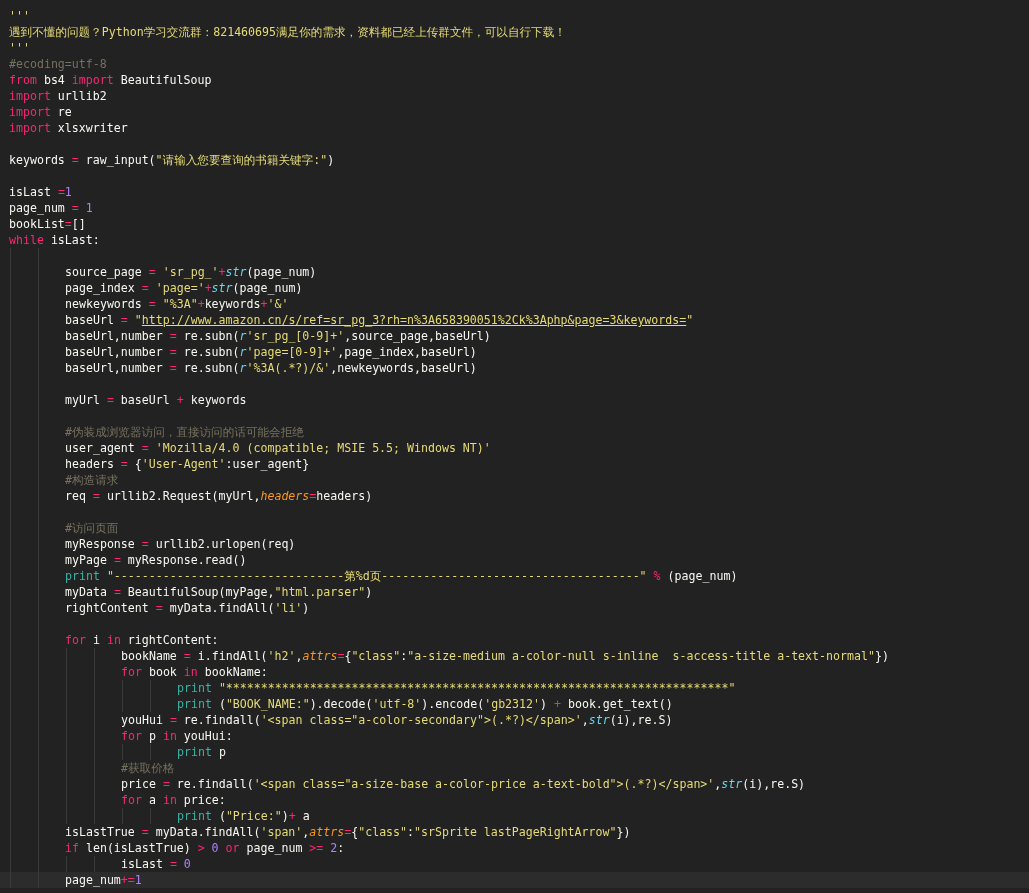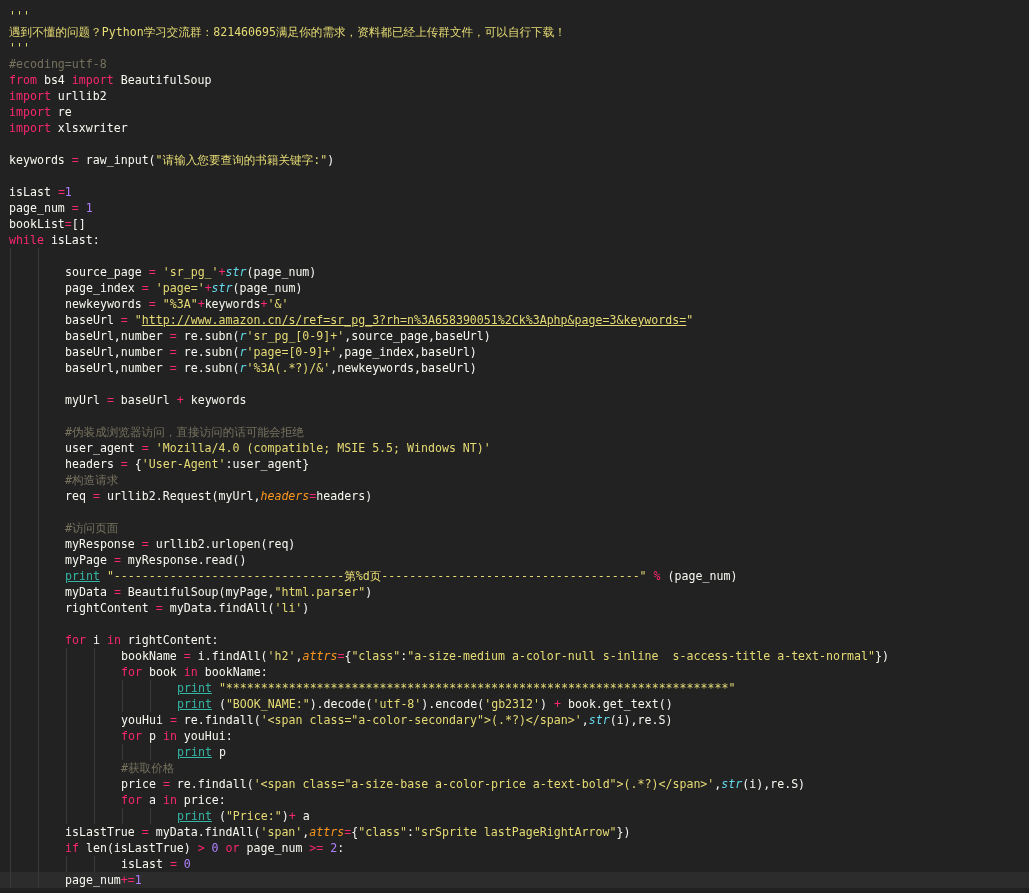--- a/index.html
+++ b/index.html
@@ -23,18 +23,18 @@
     font-style:normal;
   }
   .tk-w{color:var(--pal-default_text,#f8f8f2);}
   .tk-k{color:var(--pal-keyword,#f92672);}
   .tk-s{color:var(--pal-string,#e6db74);}
   .tk-u{color:var(--pal-string,#e6db74);text-decoration:underline;}
   .tk-c{color:var(--pal-comment,#75715e);}
   .tk-n{color:var(--pal-number,#ae81ff);}
   .tk-b{color:var(--pal-builtin,#66d9ef);font-style:italic;}
   .tk-p{color:var(--pal-parameter,#fd971f);font-style:italic;}
-  .tk-t{color:var(--pal-print_keyword,#36b5a5);text-decoration:underline;}
+  .tk-t{color:var(--pal-print_keyword,#36b5a5);}
 </style>
 </head>
 <body>
 
 <div class="editor"><div class="line"><span style="padding-left: 0px;"><span class="tk-s">'''</span></span></div><div class="line"><span style="padding-left: 0px;"><span class="tk-s">遇到不懂的问题？Python学习交流群：821460695满足你的需求，资料都已经上传群文件，可以自行下载！</span></span></div><div class="line"><span style="padding-left: 0px;"><span class="tk-s">'''</span></span></div><div class="line"><span style="padding-left: 0px;"><span class="tk-c">#ecoding=utf-8</span></span></div><div class="line"><span style="padding-left: 0px;"><span class="tk-k">from</span><span class="tk-w"> bs4 </span><span class="tk-k">import</span><span class="tk-w"> BeautifulSoup</span></span></div><div class="line"><span style="padding-left: 0px;"><span class="tk-k">import</span><span class="tk-w"> urllib2</span></span></div><div class="line"><span style="padding-left: 0px;"><span class="tk-k">import</span><span class="tk-w"> re</span></span></div><div class="line"><span style="padding-left: 0px;"><span class="tk-k">import</span><span class="tk-w"> xlsxwriter</span></span></div><div class="line"><span style="padding-left: 0px;"></span></div><div class="line"><span style="padding-left: 0px;"><span class="tk-w">keywords </span><span class="tk-k">=</span><span class="tk-w"> raw_input(</span><span class="tk-s">"请输入您要查询的书籍关键字:"</span><span class="tk-w">)</span></span></div><div class="line"><span style="padding-left: 0px;"></span></div><div class="line"><span style="padding-left: 0px;"><span class="tk-w">isLast </span><span class="tk-k">=</span><span class="tk-n">1</span></span></div><div class="line"><span style="padding-left: 0px;"><span class="tk-w">page_num </span><span class="tk-k">=</span><span class="tk-w"> </span><span class="tk-n">1</span></span></div><div class="line"><span style="padding-left: 0px;"><span class="tk-w">bookList</span><span class="tk-k">=</span><span class="tk-w">[]</span></span></div><div class="line"><span style="padding-left: 0px;"><span class="tk-k">while</span><span class="tk-w"> isLast:</span></span></div><div class="line"><i class="guide" style="left: 10px;"></i><i class="guide" style="left: 38px;"></i><span style="padding-left: 0px;"></span></div><div class="line"><i class="guide" style="left: 10px;"></i><i class="guide" style="left: 38px;"></i><span style="padding-left: 56px;"><span class="tk-w">source_page </span><span class="tk-k">=</span><span class="tk-w"> </span><span class="tk-s">'sr_pg_'</span><span class="tk-k">+</span><span class="tk-b">str</span><span class="tk-w">(page_num)</span></span></div><div class="line"><i class="guide" style="left: 10px;"></i><i class="guide" style="left: 38px;"></i><span style="padding-left: 56px;"><span class="tk-w">page_index </span><span class="tk-k">=</span><span class="tk-w"> </span><span class="tk-s">'page='</span><span class="tk-k">+</span><span class="tk-b">str</span><span class="tk-w">(page_num)</span></span></div><div class="line"><i class="guide" style="left: 10px;"></i><i class="guide" style="left: 38px;"></i><span style="padding-left: 56px;"><span class="tk-w">newkeywords </span><span class="tk-k">=</span><span class="tk-w"> </span><span class="tk-s">"%3A"</span><span class="tk-k">+</span><span class="tk-w">keywords</span><span class="tk-k">+</span><span class="tk-s">'&amp;'</span></span></div><div class="line"><i class="guide" style="left: 10px;"></i><i class="guide" style="left: 38px;"></i><span style="padding-left: 56px;"><span class="tk-w">baseUrl </span><span class="tk-k">=</span><span class="tk-w"> </span><span class="tk-s">"</span><span class="tk-u">http://www.amazon.cn/s/ref=sr_pg_3?rh=n%3A658390051%2Ck%3Aphp&amp;page=3&amp;keywords=</span><span class="tk-s">"</span></span></div><div class="line"><i class="guide" style="left: 10px;"></i><i class="guide" style="left: 38px;"></i><span style="padding-left: 56px;"><span class="tk-w">baseUrl,number </span><span class="tk-k">=</span><span class="tk-w"> re.subn(</span><span class="tk-b">r</span><span class="tk-s">'sr_pg_[0-9]+'</span><span class="tk-w">,source_page,baseUrl)</span></span></div><div class="line"><i class="guide" style="left: 10px;"></i><i class="guide" style="left: 38px;"></i><span style="padding-left: 56px;"><span class="tk-w">baseUrl,number </span><span class="tk-k">=</span><span class="tk-w"> re.subn(</span><span class="tk-b">r</span><span class="tk-s">'page=[0-9]+'</span><span class="tk-w">,page_index,baseUrl)</span></span></div><div class="line"><i class="guide" style="left: 10px;"></i><i class="guide" style="left: 38px;"></i><span style="padding-left: 56px;"><span class="tk-w">baseUrl,number </span><span class="tk-k">=</span><span class="tk-w"> re.subn(</span><span class="tk-b">r</span><span class="tk-s">'%3A(.*?)/&amp;'</span><span class="tk-w">,newkeywords,baseUrl)</span></span></div><div class="line"><i class="guide" style="left: 10px;"></i><i class="guide" style="left: 38px;"></i><span style="padding-left: 0px;"></span></div><div class="line"><i class="guide" style="left: 10px;"></i><i class="guide" style="left: 38px;"></i><span style="padding-left: 56px;"><span class="tk-w">myUrl </span><span class="tk-k">=</span><span class="tk-w"> baseUrl </span><span class="tk-k">+</span><span class="tk-w"> keywords</span></span></div><div class="line"><i class="guide" style="left: 10px;"></i><i class="guide" style="left: 38px;"></i><span style="padding-left: 0px;"></span></div><div class="line"><i class="guide" style="left: 10px;"></i><i class="guide" style="left: 38px;"></i><span style="padding-left: 56px;"><span class="tk-c">#伪装成浏览器访问，直接访问的话可能会拒绝</span></span></div><div class="line"><i class="guide" style="left: 10px;"></i><i class="guide" style="left: 38px;"></i><span style="padding-left: 56px;"><span class="tk-w">user_agent </span><span class="tk-k">=</span><span class="tk-w"> </span><span class="tk-s">'Mozilla/4.0 (compatible; MSIE 5.5; Windows NT)'</span></span></div><div class="line"><i class="guide" style="left: 10px;"></i><i class="guide" style="left: 38px;"></i><span style="padding-left: 56px;"><span class="tk-w">headers </span><span class="tk-k">=</span><span class="tk-w"> {</span><span class="tk-s">'User-Agent'</span><span class="tk-w">:user_agent}</span></span></div><div class="line"><i class="guide" style="left: 10px;"></i><i class="guide" style="left: 38px;"></i><span style="padding-left: 56px;"><span class="tk-c">#构造请求</span></span></div><div class="line"><i class="guide" style="left: 10px;"></i><i class="guide" style="left: 38px;"></i><span style="padding-left: 56px;"><span class="tk-w">req </span><span class="tk-k">=</span><span class="tk-w"> urllib2.Request(myUrl,</span><span class="tk-p">headers</span><span class="tk-k">=</span><span class="tk-w">headers)</span></span></div><div class="line"><i class="guide" style="left: 10px;"></i><i class="guide" style="left: 38px;"></i><span style="padding-left: 0px;"></span></div><div class="line"><i class="guide" style="left: 10px;"></i><i class="guide" style="left: 38px;"></i><span style="padding-left: 56px;"><span class="tk-c">#访问页面</span></span></div><div class="line"><i class="guide" style="left: 10px;"></i><i class="guide" style="left: 38px;"></i><span style="padding-left: 56px;"><span class="tk-w">myResponse </span><span class="tk-k">=</span><span class="tk-w"> urllib2.urlopen(req)</span></span></div><div class="line"><i class="guide" style="left: 10px;"></i><i class="guide" style="left: 38px;"></i><span style="padding-left: 56px;"><span class="tk-w">myPage </span><span class="tk-k">=</span><span class="tk-w"> myResponse.read()</span></span></div><div class="line"><i class="guide" style="left: 10px;"></i><i class="guide" style="left: 38px;"></i><span style="padding-left: 56px;"><span class="tk-t">print</span><span class="tk-w"> </span><span class="tk-s">"---------------------------------第%d页-------------------------------------"</span><span class="tk-w"> </span><span class="tk-k">%</span><span class="tk-w"> (page_num)</span></span></div><div class="line"><i class="guide" style="left: 10px;"></i><i class="guide" style="left: 38px;"></i><span style="padding-left: 56px;"><span class="tk-w">myData </span><span class="tk-k">=</span><span class="tk-w"> BeautifulSoup(myPage,</span><span class="tk-s">"html.parser"</span><span class="tk-w">)</span></span></div><div class="line"><i class="guide" style="left: 10px;"></i><i class="guide" style="left: 38px;"></i><span style="padding-left: 56px;"><span class="tk-w">rightContent </span><span class="tk-k">=</span><span class="tk-w"> myData.findAll(</span><span class="tk-s">'li'</span><span class="tk-w">)</span></span></div><div class="line"><i class="guide" style="left: 10px;"></i><i class="guide" style="left: 38px;"></i><span style="padding-left: 0px;"></span></div><div class="line"><i class="guide" style="left: 10px;"></i><i class="guide" style="left: 38px;"></i><span style="padding-left: 56px;"><span class="tk-k">for</span><span class="tk-w"> i </span><span class="tk-k">in</span><span class="tk-w"> rightContent:</span></span></div><div class="line"><i class="guide" style="left: 10px;"></i><i class="guide" style="left: 38px;"></i><i class="guide" style="left: 66px;"></i><i class="guide" style="left: 94px;"></i><span style="padding-left: 112px;"><span class="tk-w">bookName </span><span class="tk-k">=</span><span class="tk-w"> i.findAll(</span><span class="tk-s">'h2'</span><span class="tk-w">,</span><span class="tk-p">attrs</span><span class="tk-k">=</span><span class="tk-w">{</span><span class="tk-s">"class"</span><span class="tk-w">:</span><span class="tk-s">"a-size-medium a-color-null s-inline  s-access-title a-text-normal"</span><span class="tk-w">})</span></span></div><div class="line"><i class="guide" style="left: 10px;"></i><i class="guide" style="left: 38px;"></i><i class="guide" style="left: 66px;"></i><i class="guide" style="left: 94px;"></i><span style="padding-left: 112px;"><span class="tk-k">for</span><span class="tk-w"> book </span><span class="tk-k">in</span><span class="tk-w"> bookName:</span></span></div><div class="line"><i class="guide" style="left: 10px;"></i><i class="guide" style="left: 38px;"></i><i class="guide" style="left: 66px;"></i><i class="guide" style="left: 94px;"></i><i class="guide" style="left: 122px;"></i><i class="guide" style="left: 150px;"></i><span style="padding-left: 168px;"><span class="tk-t">print</span><span class="tk-w"> </span><span class="tk-s">"************************************************************************"</span></span></div><div class="line"><i class="guide" style="left: 10px;"></i><i class="guide" style="left: 38px;"></i><i class="guide" style="left: 66px;"></i><i class="guide" style="left: 94px;"></i><i class="guide" style="left: 122px;"></i><i class="guide" style="left: 150px;"></i><span style="padding-left: 168px;"><span class="tk-t">print</span><span class="tk-w"> (</span><span class="tk-s">"BOOK_NAME:"</span><span class="tk-w">).decode(</span><span class="tk-s">'utf-8'</span><span class="tk-w">).encode(</span><span class="tk-s">'gb2312'</span><span class="tk-w">) </span><span class="tk-k">+</span><span class="tk-w"> book.get_text()</span></span></div><div class="line"><i class="guide" style="left: 10px;"></i><i class="guide" style="left: 38px;"></i><i class="guide" style="left: 66px;"></i><i class="guide" style="left: 94px;"></i><span style="padding-left: 112px;"><span class="tk-w">youHui </span><span class="tk-k">=</span><span class="tk-w"> re.findall(</span><span class="tk-s">'&lt;span class="a-color-secondary"&gt;(.*?)&lt;/span&gt;'</span><span class="tk-w">,</span><span class="tk-b">str</span><span class="tk-w">(i),re.S)</span></span></div><div class="line"><i class="guide" style="left: 10px;"></i><i class="guide" style="left: 38px;"></i><i class="guide" style="left: 66px;"></i><i class="guide" style="left: 94px;"></i><span style="padding-left: 112px;"><span class="tk-k">for</span><span class="tk-w"> p </span><span class="tk-k">in</span><span class="tk-w"> youHui:</span></span></div><div class="line"><i class="guide" style="left: 10px;"></i><i class="guide" style="left: 38px;"></i><i class="guide" style="left: 66px;"></i><i class="guide" style="left: 94px;"></i><i class="guide" style="left: 122px;"></i><i class="guide" style="left: 150px;"></i><span style="padding-left: 168px;"><span class="tk-t">print</span><span class="tk-w"> p</span></span></div><div class="line"><i class="guide" style="left: 10px;"></i><i class="guide" style="left: 38px;"></i><i class="guide" style="left: 66px;"></i><i class="guide" style="left: 94px;"></i><span style="padding-left: 112px;"><span class="tk-c">#获取价格</span></span></div><div class="line"><i class="guide" style="left: 10px;"></i><i class="guide" style="left: 38px;"></i><i class="guide" style="left: 66px;"></i><i class="guide" style="left: 94px;"></i><span style="padding-left: 112px;"><span class="tk-w">price </span><span class="tk-k">=</span><span class="tk-w"> re.findall(</span><span class="tk-s">'&lt;span class="a-size-base a-color-price a-text-bold"&gt;(.*?)&lt;/span&gt;'</span><span class="tk-w">,</span><span class="tk-b">str</span><span class="tk-w">(i),re.S)</span></span></div><div class="line"><i class="guide" style="left: 10px;"></i><i class="guide" style="left: 38px;"></i><i class="guide" style="left: 66px;"></i><i class="guide" style="left: 94px;"></i><span style="padding-left: 112px;"><span class="tk-k">for</span><span class="tk-w"> a </span><span class="tk-k">in</span><span class="tk-w"> price:</span></span></div><div class="line"><i class="guide" style="left: 10px;"></i><i class="guide" style="left: 38px;"></i><i class="guide" style="left: 66px;"></i><i class="guide" style="left: 94px;"></i><i class="guide" style="left: 122px;"></i><i class="guide" style="left: 150px;"></i><span style="padding-left: 168px;"><span class="tk-t">print</span><span class="tk-w"> (</span><span class="tk-s">"Price:"</span><span class="tk-w">)</span><span class="tk-k">+</span><span class="tk-w"> a</span></span></div><div class="line"><i class="guide" style="left: 10px;"></i><i class="guide" style="left: 38px;"></i><span style="padding-left: 56px;"><span class="tk-w">isLastTrue </span><span class="tk-k">=</span><span class="tk-w"> myData.findAll(</span><span class="tk-s">'span'</span><span class="tk-w">,</span><span class="tk-p">attrs</span><span class="tk-k">=</span><span class="tk-w">{</span><span class="tk-s">"class"</span><span class="tk-w">:</span><span class="tk-s">"srSprite lastPageRightArrow"</span><span class="tk-w">})</span></span></div><div class="line"><i class="guide" style="left: 10px;"></i><i class="guide" style="left: 38px;"></i><span style="padding-left: 56px;"><span class="tk-k">if</span><span class="tk-w"> len(isLastTrue) </span><span class="tk-k">&gt;</span><span class="tk-w"> </span><span class="tk-n">0</span><span class="tk-w"> </span><span class="tk-k">or</span><span class="tk-w"> page_num </span><span class="tk-k">&gt;=</span><span class="tk-w"> </span><span class="tk-n">2</span><span class="tk-w">:</span></span></div><div class="line"><i class="guide" style="left: 10px;"></i><i class="guide" style="left: 38px;"></i><i class="guide" style="left: 66px;"></i><i class="guide" style="left: 94px;"></i><span style="padding-left: 112px;"><span class="tk-w">isLast </span><span class="tk-k">=</span><span class="tk-w"> </span><span class="tk-n">0</span></span></div><div class="line hl"><i class="guide" style="left: 10px;"></i><i class="guide" style="left: 38px;"></i><span style="padding-left: 56px;"><span class="tk-w">page_num</span><span class="tk-k">+=</span><span class="tk-n">1</span></span></div></div>
 
 </body></html>

